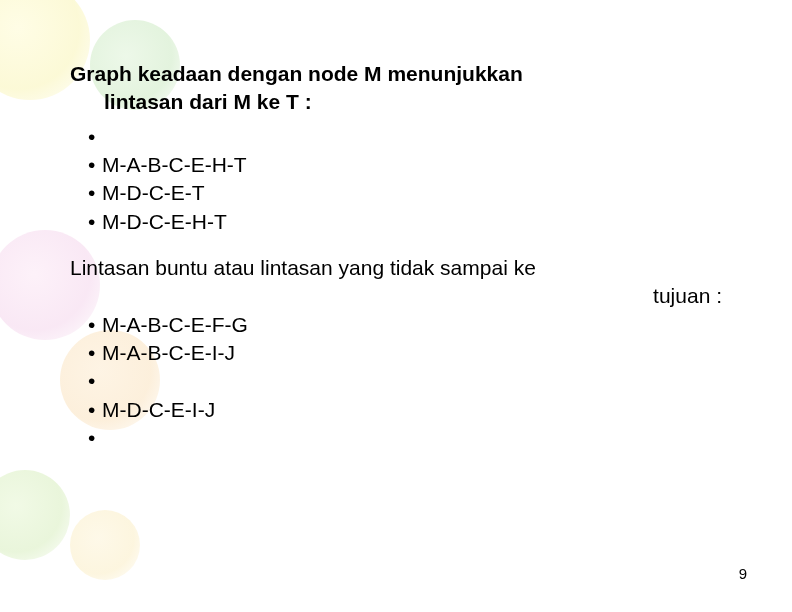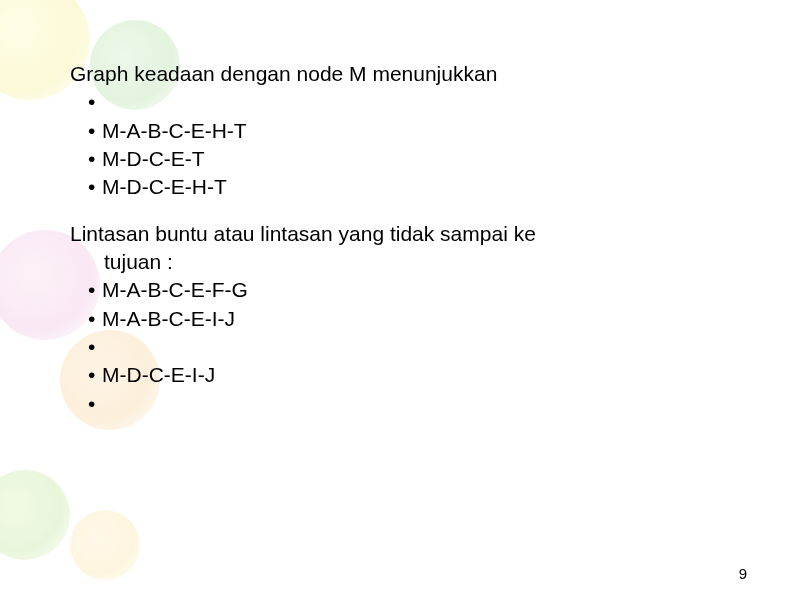--- a/index.html
+++ b/index.html
@@ -26,28 +26,28 @@
   .bg6 { width: 70px; height: 70px; background: radial-gradient(circle at 40% 40%, #f9df8f 0%, #f3cf5e 60%, rgba(255,255,255,0) 100%); left: 70px; top: 510px; opacity:0.2; }
 
   .content {
     position: relative;
     z-index: 1;
     padding: 60px 70px 0 70px;
     font-size: 21px;
     line-height: 1.35;
     color: #000;
   }
-  .intro { margin-bottom: 0; }
+  .intro { margin-bottom: 6px; font-weight: bold; }
   .intro .cont1, .intro .cont2 { display:block; padding-left: 34px; }
   .bullets { margin: 0; padding-left: 18px; }
   .bullet-row { display:flex; align-items:flex-start; }
   .bullet-dot { width: 14px; flex:0 0 14px; text-align:left; }
   .bullet-text { }
   .deadend { margin-top: 18px; }
-  .deadend .cont { display:block; padding-left: 34px; }
+  .deadend .cont { display:block; padding-left: 34px; text-align: right; }
 
   .page-number {
     position: absolute;
     right: 45px;
     bottom: 30px;
     font-size: 15px;
     color: #000;
     z-index: 1;
   }
 </style>
@@ -58,20 +58,21 @@
 <div class="bg-deco bg2"></div>
 <div class="bg-deco bg3"></div>
 <div class="bg-deco bg4"></div>
 <div class="bg-deco bg5"></div>
 <div class="bg-deco bg6"></div>
 
 <div class="content">
 
   <div class="intro">
     <span>Graph keadaan dengan node M menunjukkan</span>
+    <span class="cont2">lintasan dari M ke T :</span>
   </div>
 
   <div class="bullets">
     <div class="bullet-row">
       <span class="bullet-dot">•</span>
     </div>
     <div class="bullet-row">
       <span class="bullet-dot">•</span>
       <span class="bullet-text">M-A-B-C-E-H-T</span>
     </div>

